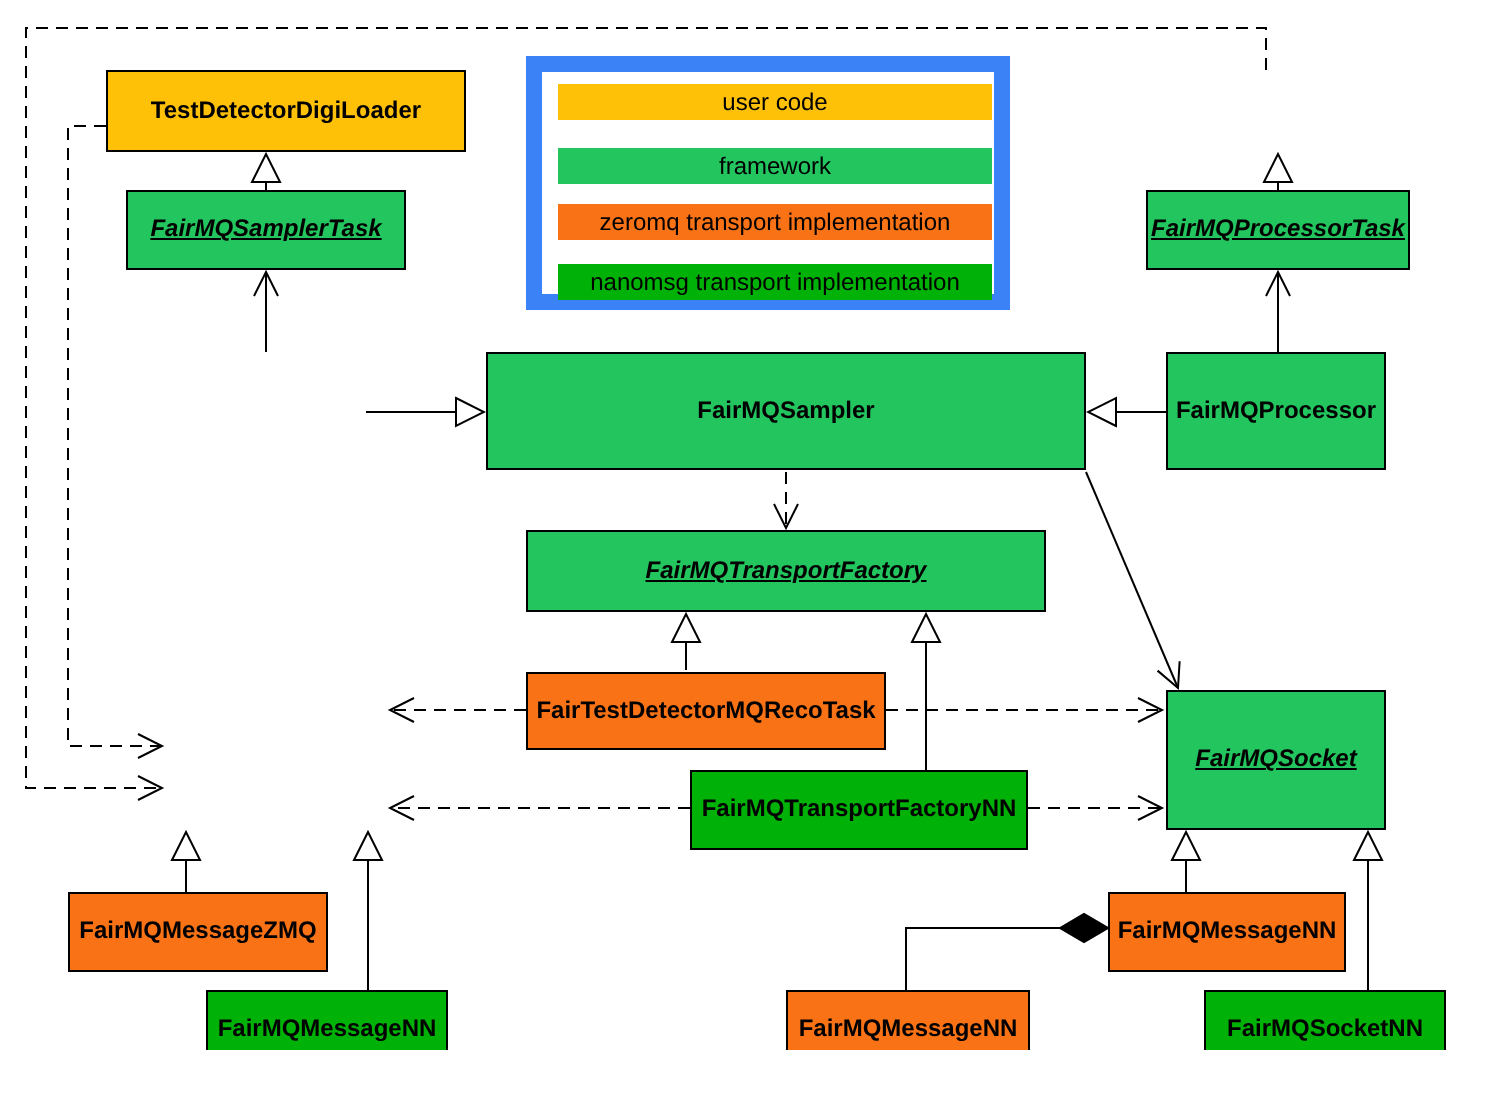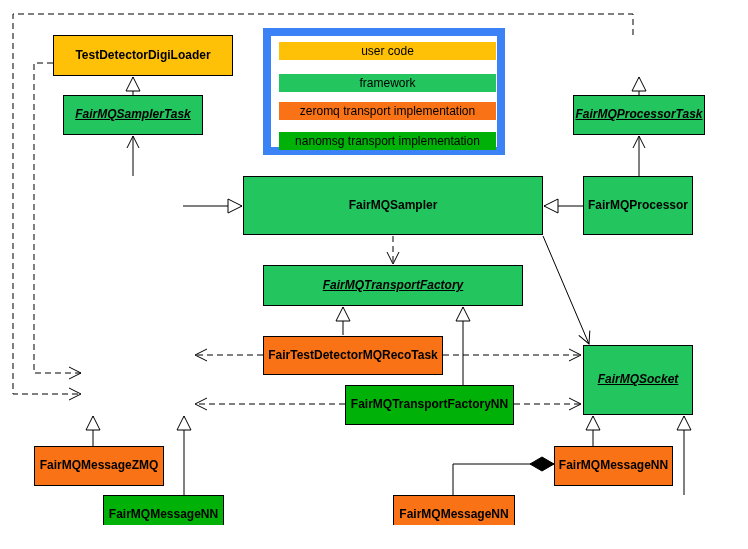--- a/index.html
+++ b/index.html
@@ -81,20 +81,21 @@
   <div class="node cat-fw" style="left:243px;top:176px;width:300px;height:59px">FairMQSampler</div>
   <div class="node cat-fw" style="left:583px;top:176px;width:110px;height:59px">FairMQProcessor</div>
   <div class="node cat-fw abstract" style="left:263px;top:265px;width:260px;height:41px">FairMQTransportFactory</div>
   <div class="node cat-zmq" style="left:263px;top:336px;width:180px;height:39px">FairTestDetectorMQRecoTask</div>
   <div class="node cat-nn" style="left:345px;top:385px;width:169px;height:40px">FairMQTransportFactoryNN</div>
   <div class="node cat-fw abstract" style="left:583px;top:345px;width:110px;height:70px">FairMQSocket</div>
   <div class="node cat-zmq" style="left:34px;top:446px;width:130px;height:40px">FairMQMessageZMQ</div>
   <div class="node cat-nn" style="left:103px;top:495px;width:121px;height:40px">FairMQMessageNN</div>
   <div class="node cat-zmq" style="left:554px;top:446px;width:119px;height:40px">FairMQMessageNN</div>
   <div class="node cat-zmq" style="left:393px;top:495px;width:122px;height:40px">FairMQMessageNN</div>
+  <div class="node cat-nn" style="left:602px;top:495px;width:121px;height:40px">FairMQSocketNN</div>
 
   <div class="legend">
     <div class="legend-bar cat-user" style="top:6px">user code</div>
     <div class="legend-bar cat-fw" style="top:38px">framework</div>
     <div class="legend-bar cat-zmq" style="top:66px">zeromq transport implementation</div>
     <div class="legend-bar cat-nn" style="top:96px">nanomsg transport implementation</div>
   </div>
 
 </div>
 

